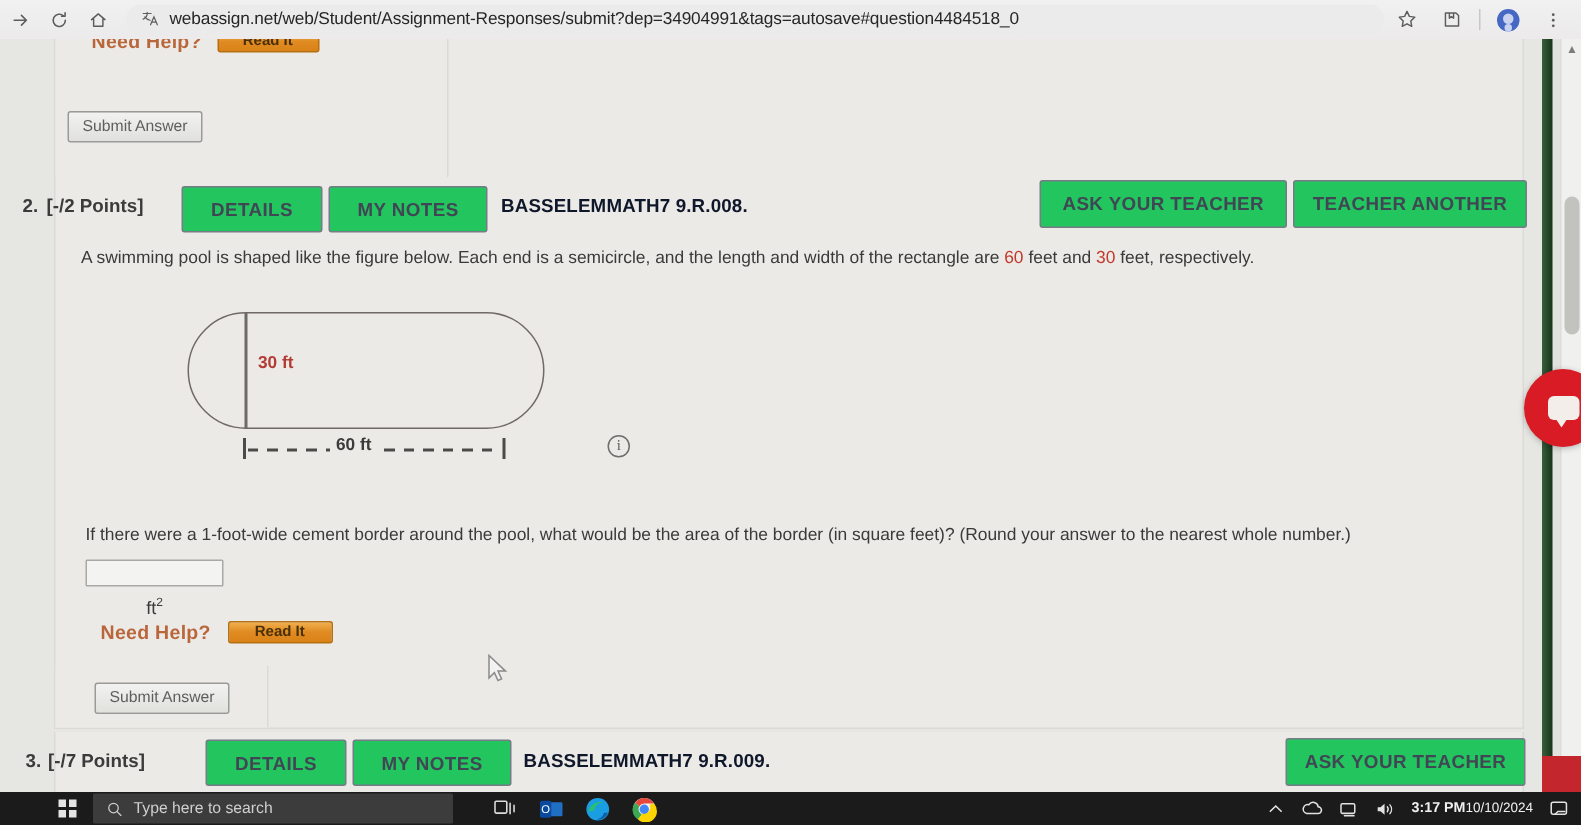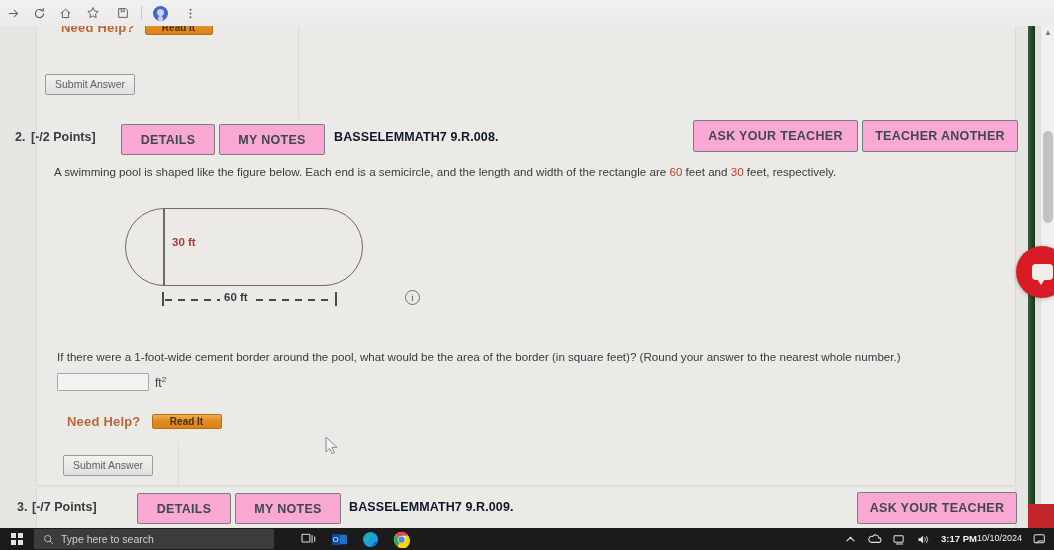--- a/index.html
+++ b/index.html
@@ -143,21 +143,21 @@
     left:0; top:0; width:100%;
     height:40px;
   }
   .q-num {
     font-size:12.5px; font-weight:bold; color:#3b3b3b;
     white-space:nowrap;
   }
   .btn-outline {
     border:1px solid #777b88;
     border-radius:2px;
-    background:#f9a8d4;
+    background:#22c55e;
     color:#414655;
     font-size:12.5px; font-weight:bold;
     letter-spacing:0.3px;
     display:flex; align-items:center; justify-content:center;
     white-space:nowrap;
     font-family:"Liberation Sans", sans-serif;
   }
   .q-code {
     font-size:12.5px; font-weight:bold; color:#0f172a;
     letter-spacing:0.1px; white-space:nowrap;
@@ -238,21 +238,21 @@
   }
 
   
   .cursor { position:absolute; left:325px; top:410px; width:14px; height:20px; }
 
   
   .taskbar {
     position:absolute; left:0; bottom:0;
     width:1054px; height:22px;
     background:#1b1b1b;
-    display:flex; align-items:center;
+    display:flex; align-items:center;padding-left:28px;
   }
   .tb-start {
     width:34px;height:22px;display:flex;align-items:center;justify-content:center;
   }
   .win-logo { width:12px;height:12px;display:grid;grid-template-columns:1fr 1fr;grid-gap:1.5px;}
   .win-logo i { background:#e4e4e4; display:block; }
   .tb-search {
     width: 240px; height:20px;
     background:#3c3c3c;
     display:flex; align-items:center; gap:7px; padding-left:9px;
@@ -294,20 +294,29 @@
           <path d="M13 8a5 5 0 1 1-1.6-3.6" stroke="#5d5d5d" stroke-width="1.3" fill="none" stroke-linecap="round"></path>
           <path d="M12.8 1.8v2.9h-2.9" stroke="#5d5d5d" stroke-width="1.3" fill="none" stroke-linecap="round" stroke-linejoin="round"></path>
         </svg>
     </div>
     <div class="nav-ico">
       <svg width="13" height="13" viewBox="0 0 16 16">
           <path d="M2.5 7.5L8 2.8l5.5 4.7M4.2 7v6h7.6V7" stroke="#5d5d5d" stroke-width="1.2" fill="none" stroke-linecap="round" stroke-linejoin="round"></path>
         </svg>
     </div>
 
+    <div class="omnibox">
+      <span class="omni-icon">
+        <svg width="12" height="12" viewBox="0 0 16 16">
+            <path d="M2 4h7M5.5 3v1c0 2.5-1.5 4-3.5 5M3.5 7c1 1.5 2.5 2.5 4.5 3" stroke="#5f5f5f" stroke-width="1.1" fill="none" stroke-linecap="round"></path>
+            <path d="M8.5 14l3-7 3 7M9.6 11.6h3.8" stroke="#5f5f5f" stroke-width="1.1" fill="none" stroke-linecap="round"></path>
+          </svg>
+      </span>
+      <span class="omni-url">webassign.net/web/Student/Assignment-Responses/submit?dep=34904991&amp;tags=autosave#question4484518_0</span>
+    </div>
 
     <div class="tb-right">
       <div class="nav-ico">
         <svg width="14" height="14" viewBox="0 0 16 16">
             <path d="M8 1.8l1.8 3.8 4.1.6-3 2.9.7 4.1L8 11.3l-3.6 1.9.7-4.1-3-2.9 4.1-.6z" stroke="#5d5d5d" stroke-width="1.1" fill="none" stroke-linejoin="round"></path>
           </svg>
       </div>
       <div class="nav-ico">
         <svg width="14" height="14" viewBox="0 0 16 16">
             <path d="M3 3h8l2 2v8H3z" stroke="#5d5d5d" stroke-width="1.1" fill="none" stroke-linejoin="round"></path>
@@ -368,21 +377,21 @@
             <span class="lbl-60" style="left:58px;">60 ft</span>
           </div>
 
           <div class="info-icon" style="left:288px;top:96px;">
             <span>i</span>
           </div>
         </div>
 
         <div class="q-text" style="position:absolute;left:20px;top:231px;">If there were a 1-foot-wide cement border around the pool, what would be the area of the border (in square feet)? (Round your answer to the nearest whole number.)</div>
 
-        <div style="position:absolute;left:20px;top:255px;display:flex;align-items:center;gap:6px;">
+        <div style="position:absolute;left:20px;top:255px;display:flex;align-items:center;gap:6px;flex-direction:column;">
           <input class="ans-input" type="text" placeholder="" style="">
           <span class="unit"><span>ft</span><sup>2</sup></span>
         </div>
 
         <div style="position:absolute;left:30px;top:296px;display:flex;align-items:center;gap:11px;">
           <span class="needhelp-label">Need Help?</span>
           <button class="readit-btn" style="width:70px;height:15px;">Read It</button>
         </div>
       </div>
 

